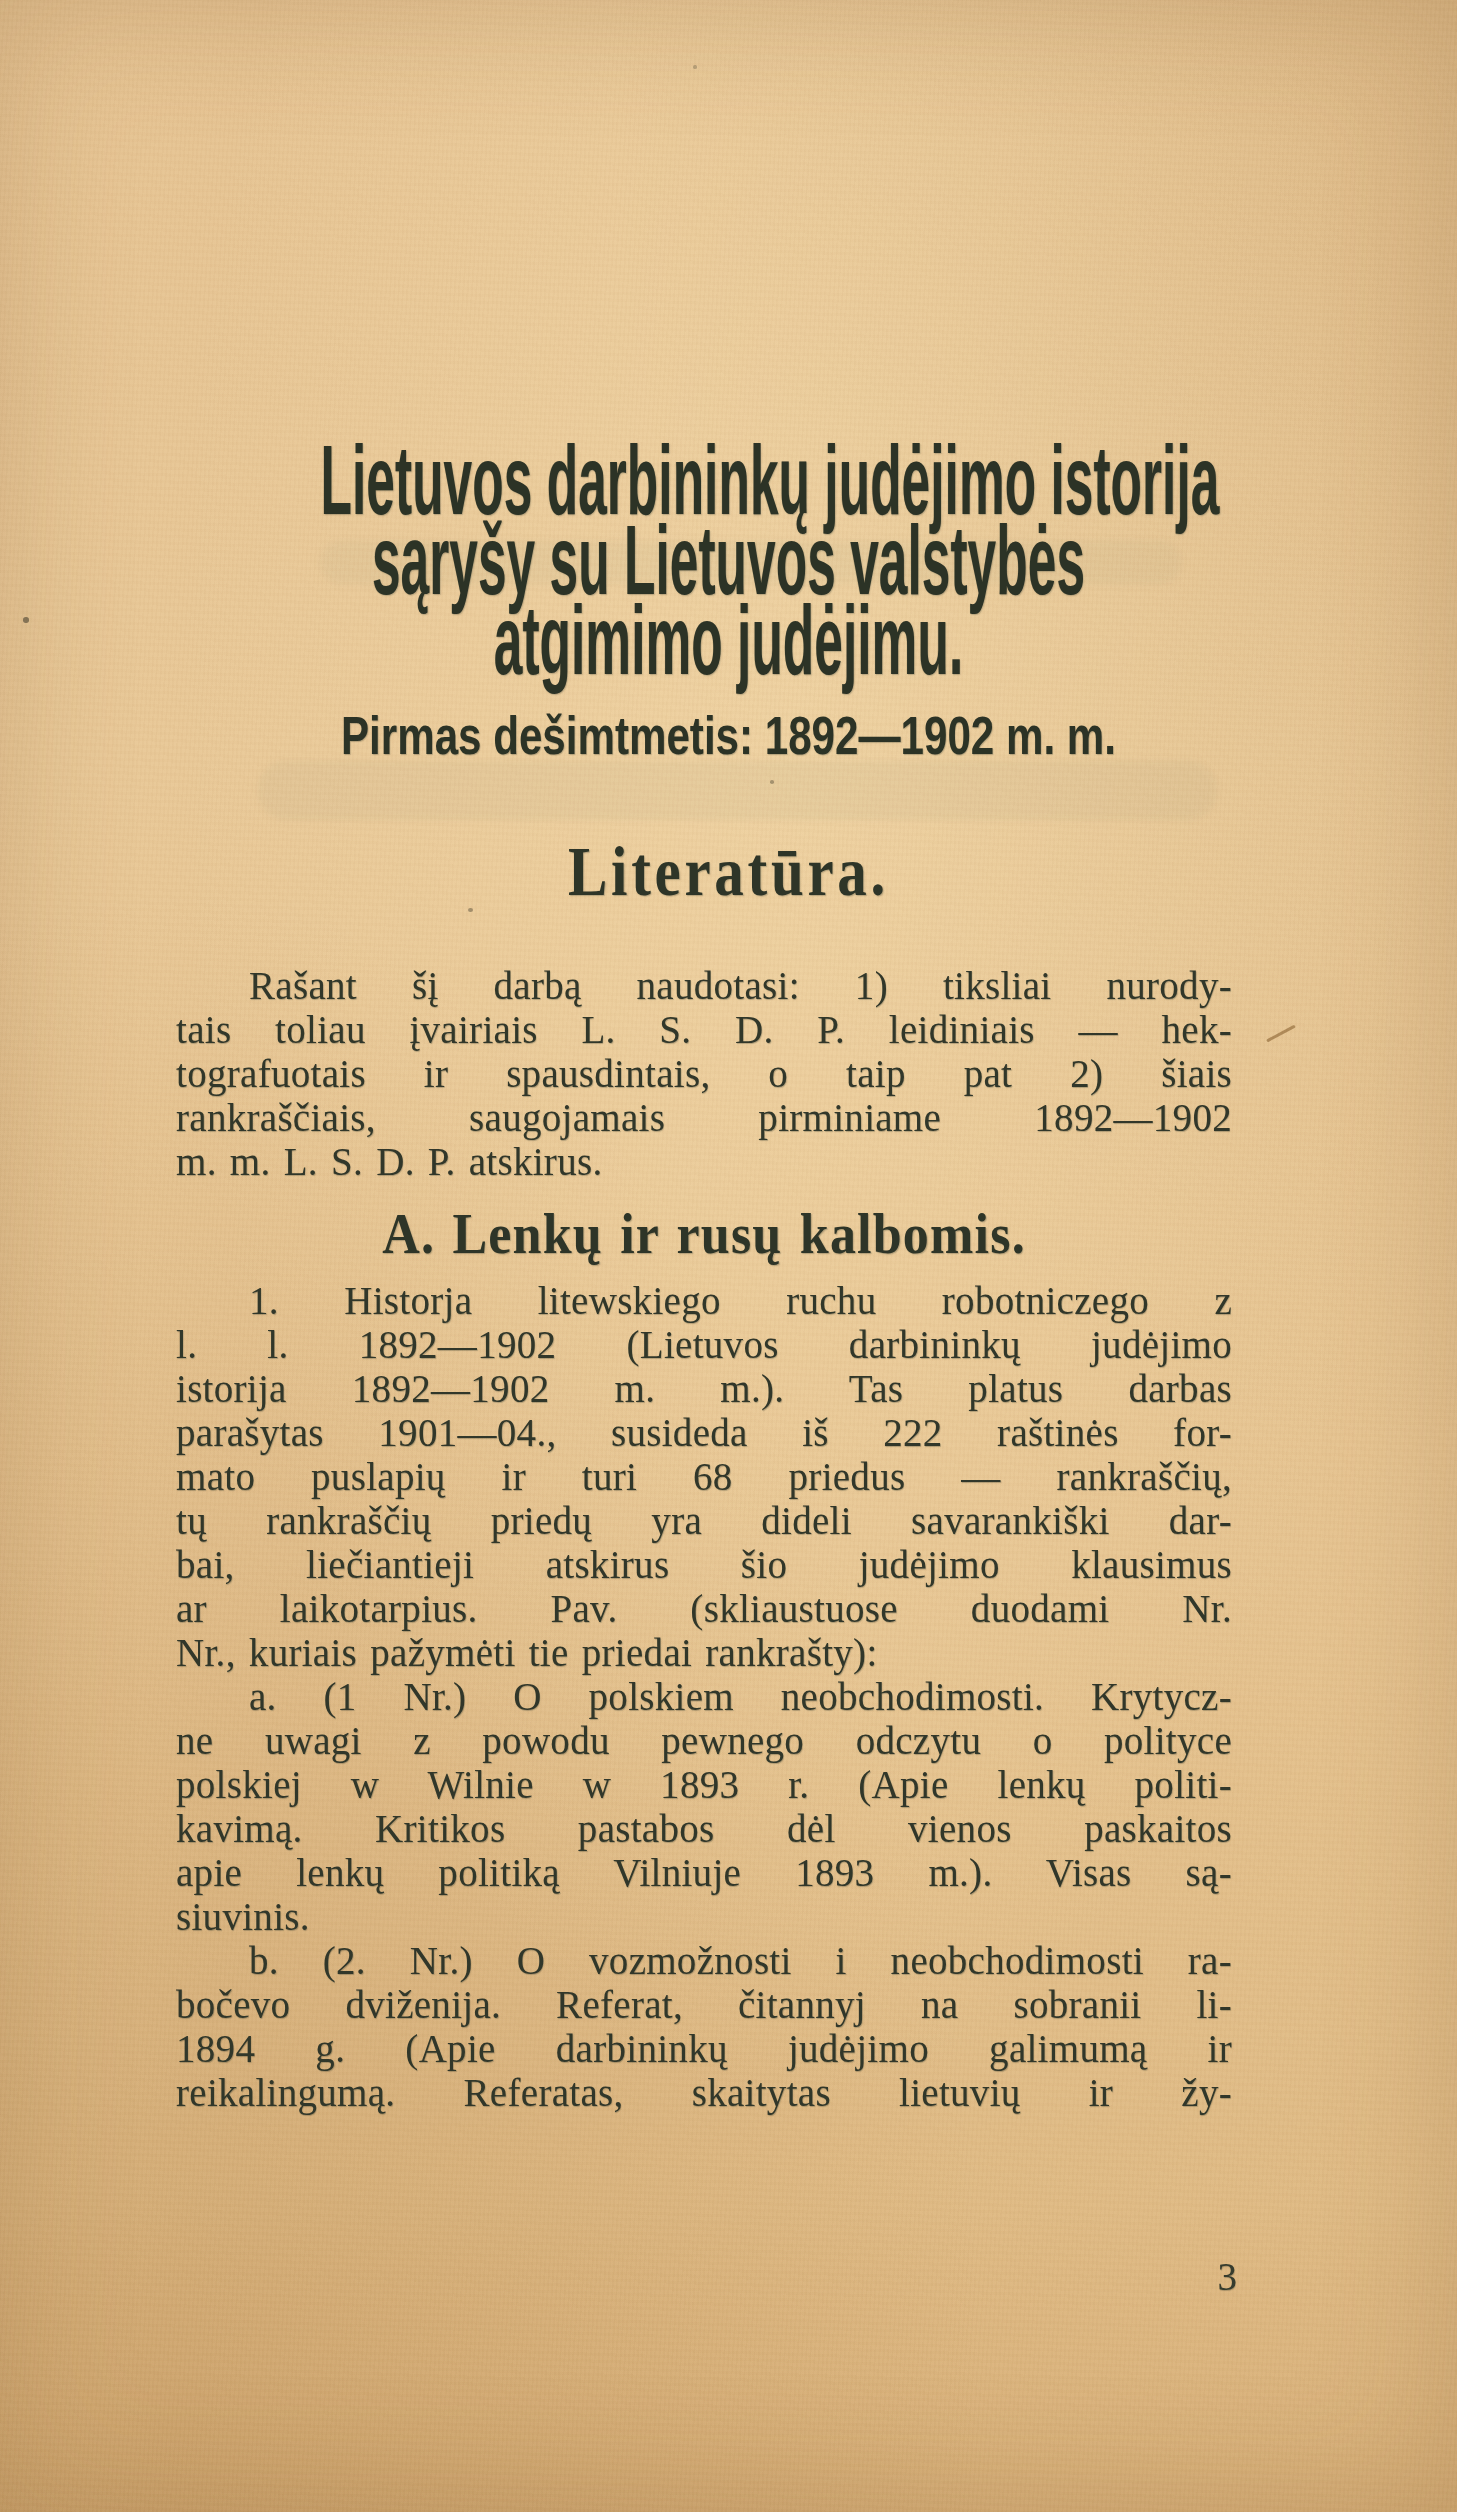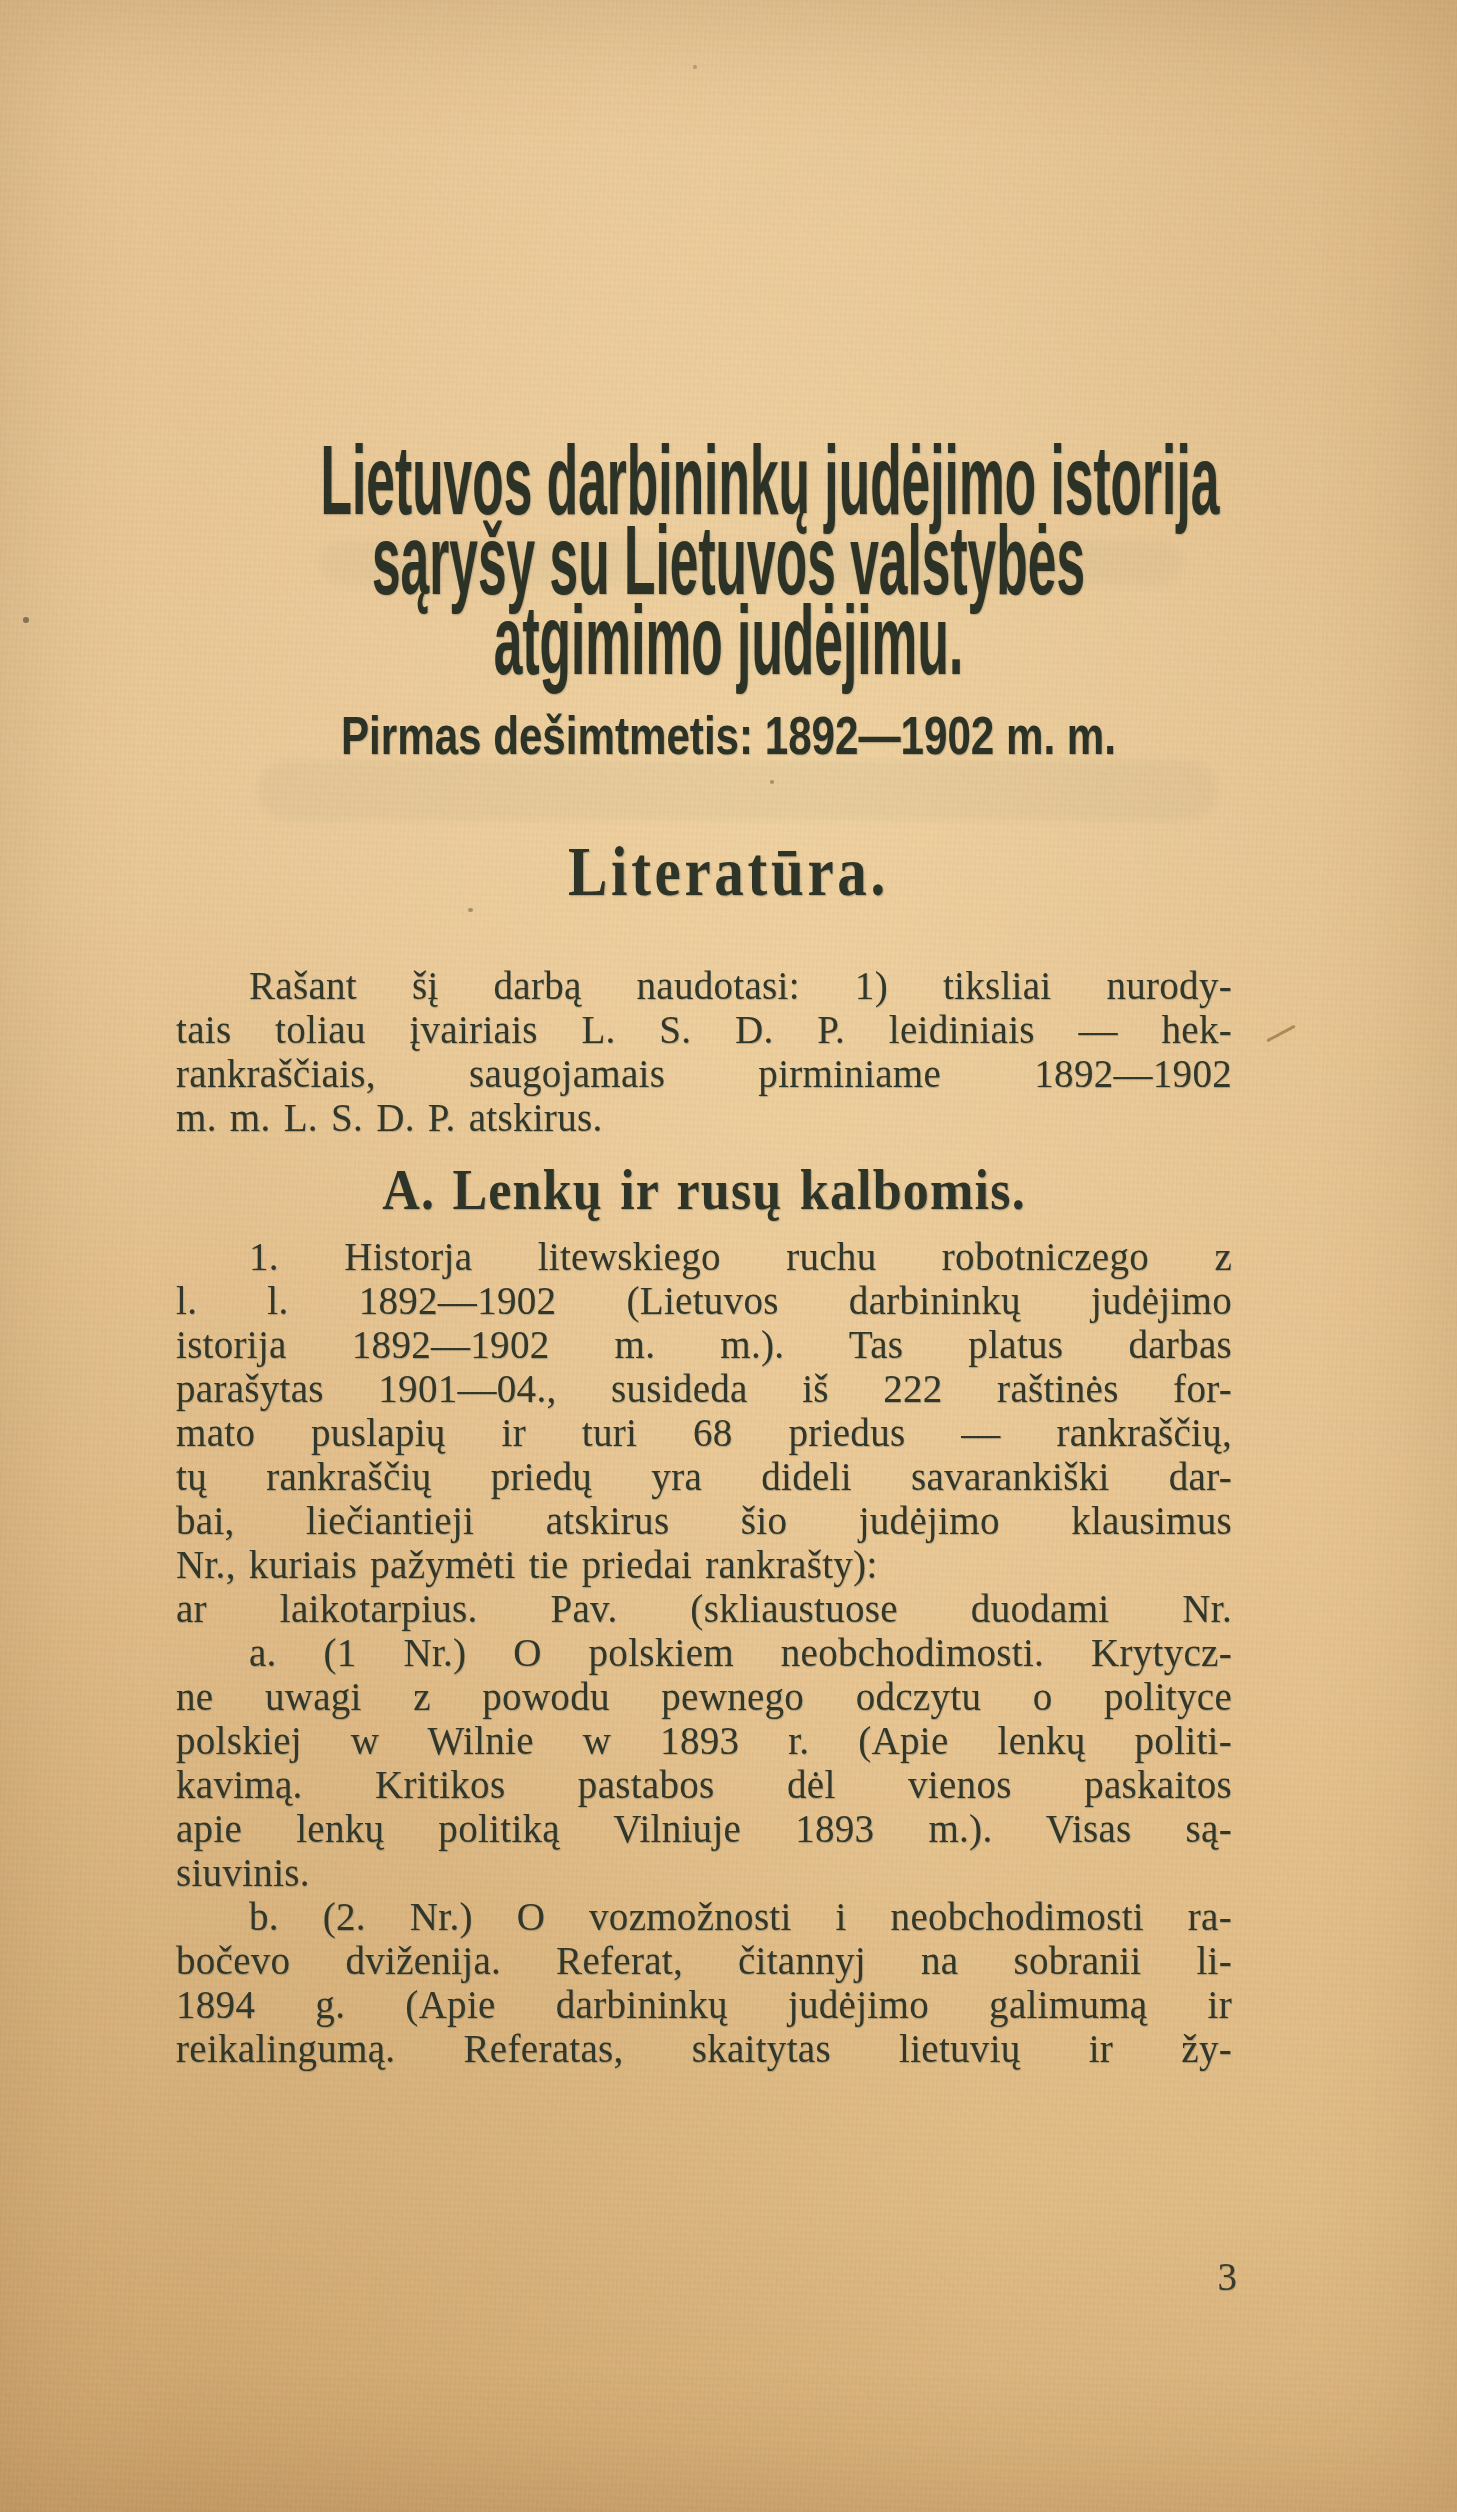--- a/index.html
+++ b/index.html
@@ -112,34 +112,35 @@
   </div>
 
   <div class="subtitle">Pirmas dešimtmetis: 1892—1902 m. m.</div>
 
   <h1 class="lit-heading ink">Literatūra.</h1>
 
   <div class="body-text">
       <div class="para">
         <div class="line j ind"><span>Rašant šį darbą naudotasi: 1) tiksliai nurody-</span></div>
         <div class="line j"><span>tais toliau įvairiais L. S. D. P. leidiniais — hek-</span></div>
+        <div class="line j"><span>tografuotais ir spausdintais, o taip pat 2) šiais</span></div>
         <div class="line j"><span class="it">rankraščiais,</span><span> saugojamais pirminiame 1892—1902</span></div>
         <div class="line"><span>m. m. L. S. D. P. atskirus.</span></div>
       </div>
       <div class="sec-heading">A. Lenkų ir rusų kalbomis.</div>
       <div class="para">
         <div class="line j ind"><span>1. </span><span class="it">Historja litewskiego ruchu robotniczego z</span></div>
         <div class="line j"><span class="it">l. l. 1892—1902</span><span> (Lietuvos darbininkų judėjimo</span></div>
         <div class="line j"><span>istorija 1892—1902 m. m.). Tas platus darbas</span></div>
         <div class="line j"><span>parašytas 1901—04., susideda iš 222 raštinės for-</span></div>
         <div class="line j"><span>mato puslapių ir turi 68 priedus — rankraščių,</span></div>
         <div class="line j"><span>tų rankraščių priedų yra dideli savarankiški dar-</span></div>
         <div class="line j"><span>bai, liečiantieji atskirus šio judėjimo klausimus</span></div>
+        <div class="line j"><span>ar laikotarpius. Pav. (skliaustuose duodami Nr.</span></div>
         <div class="line"><span>Nr., kuriais pažymėti tie priedai rankrašty):</span></div>
-        <div class="line j"><span>ar laikotarpius. Pav. (skliaustuose duodami Nr.</span></div>
       </div>
       <div class="para">
         <div class="line j ind"><span>a. (1 Nr.) </span><span class="it">O polskiem neobchodimosti. Krytycz-</span></div>
         <div class="line j"><span class="it">ne uwagi z powodu pewnego odczytu o polityce</span></div>
         <div class="line j"><span class="it">polskiej w Wilnie w 1893 r.</span><span> (Apie lenkų politi-</span></div>
         <div class="line j"><span>kavimą. Kritikos pastabos dėl vienos paskaitos</span></div>
         <div class="line j"><span>apie lenkų politiką Vilniuje 1893 m.). Visas są-</span></div>
         <div class="line"><span>siuvinis.</span></div>
       </div>
       <div class="para">

